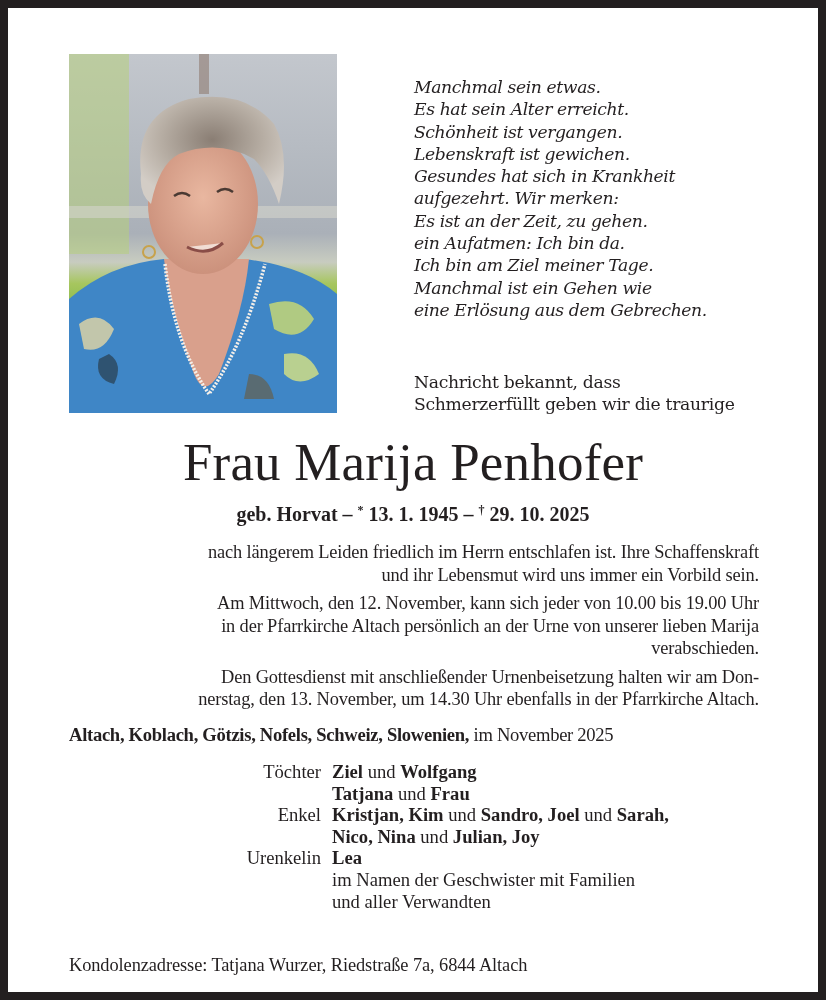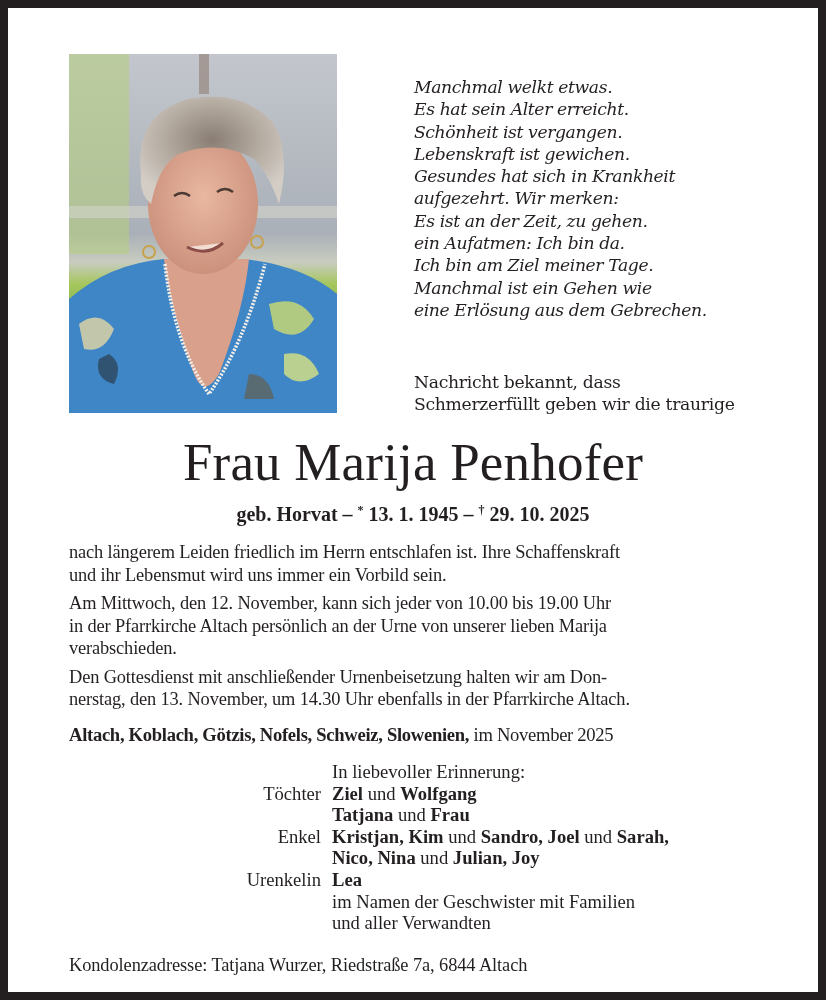--- a/index.html
+++ b/index.html
@@ -63,21 +63,21 @@
     }
     .dates sup { font-size: 12px; vertical-align: 7px; line-height: 0; }
     .body {
       left: 69px; width: 690px; top: 541px;
       font-family: "Liberation Serif", serif;
       font-size: 18.4px;
       line-height: 22.5px;
       letter-spacing: -0.15px;
     }
     .body .para { margin-bottom: 6px; }
-    .body .line { white-space: nowrap; }
+    .body .line { white-space: nowrap; text-align: right; }
     .places {
       left: 69px; top: 723px;
       font-family: "Liberation Serif", serif;
       font-size: 18.6px;
       line-height: 24px;
       white-space: nowrap;
       letter-spacing: -0.3px;
     }
     .places b { font-weight: bold; }
     .family {
@@ -148,21 +148,21 @@
     <path d="M148 138 q8 -6 16 0" stroke="#4a3a33" stroke-width="2.5" fill="none"></path>
 
     <path d="M118 193 q20 10 36 -4" stroke="#8a4d47" stroke-width="3" fill="#f1ddd4"></path>
 
     <circle cx="80" cy="198" r="6" fill="none" stroke="#c7a24c" stroke-width="2"></circle>
     <circle cx="188" cy="188" r="6" fill="none" stroke="#c7a24c" stroke-width="2"></circle>
   </svg>
 </div>
 
 <div class="abs poem">
-  <div>Manchmal welkt etwas.</div>
+  <div>Manchmal sein etwas.</div>
   <div>Es hat sein Alter erreicht.</div>
   <div>Schönheit ist vergangen.</div>
   <div>Lebenskraft ist gewichen.</div>
   <div>Gesundes hat sich in Krankheit</div>
   <div>aufgezehrt. Wir merken:</div>
   <div>Es ist an der Zeit, zu gehen.</div>
   <div>ein Aufatmen: Ich bin da.</div>
   <div>Ich bin am Ziel meiner Tage.</div>
   <div>Manchmal ist ein Gehen wie</div>
   <div>eine Erlösung aus dem Gebrechen.</div>
@@ -189,24 +189,20 @@
   </div>
   <div class="para">
     <div class="line">Den Gottesdienst mit anschließender Urnenbeisetzung halten wir am Don-</div>
     <div class="line">nerstag, den 13. November, um 14.30 Uhr ebenfalls in der Pfarrkirche Altach.</div>
   </div>
 </div>
 
 <div class="abs places"><b>Altach, Koblach, Götzis, Nofels, Schweiz, Slowenien,</b><span style="white-space:pre"> im November 2025</span></div>
 
 <div class="abs family">
-  <div class="row">
-      <span class="lbl"></span>
-      <span class="val">In liebevoller Erinnerung:</span>
-    </div>
   <div id="family-rows">
       <div class="row">
         <span class="lbl">Töchter</span>
         <span class="val"><b style="white-space: pre;">Ziel</b><span style="white-space: pre;"> und </span><b style="white-space: pre;">Wolfgang</b></span>
       </div>
       <div class="row">
         <span class="lbl"></span>
         <span class="val"><b style="white-space: pre;">Tatjana</b><span style="white-space: pre;"> und </span><b style="white-space: pre;">Frau</b></span>
       </div>
       <div class="row">

